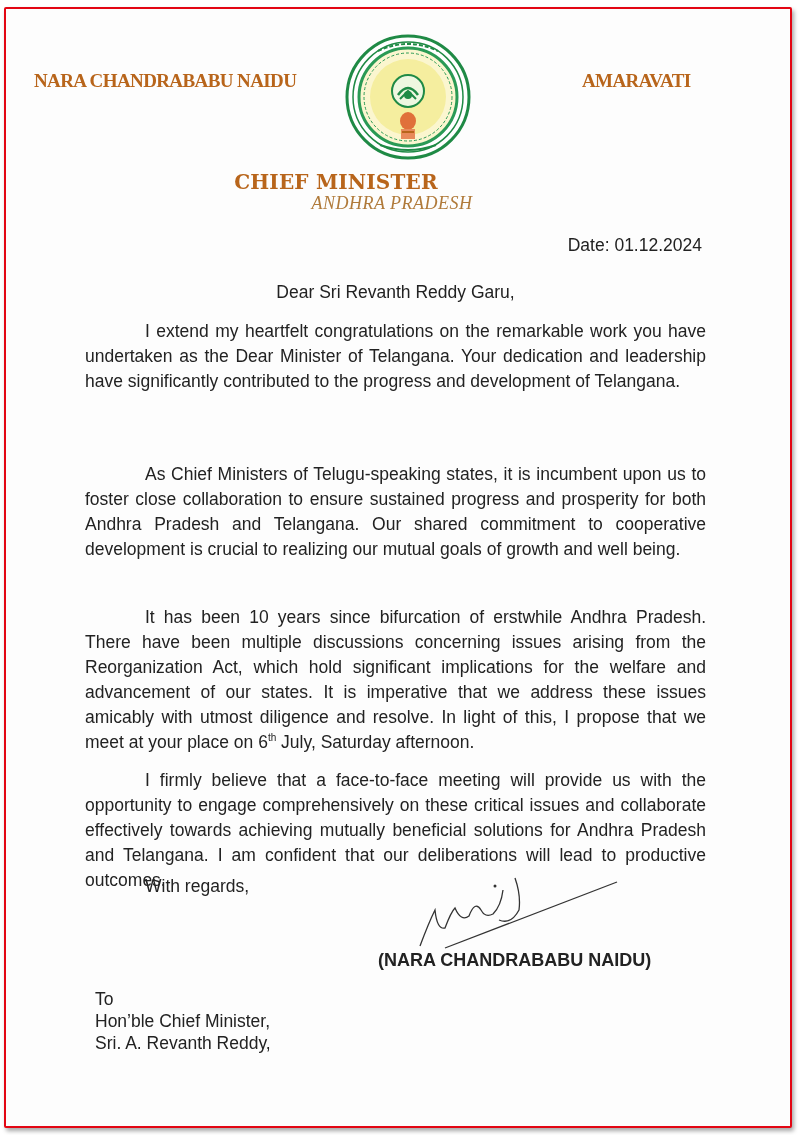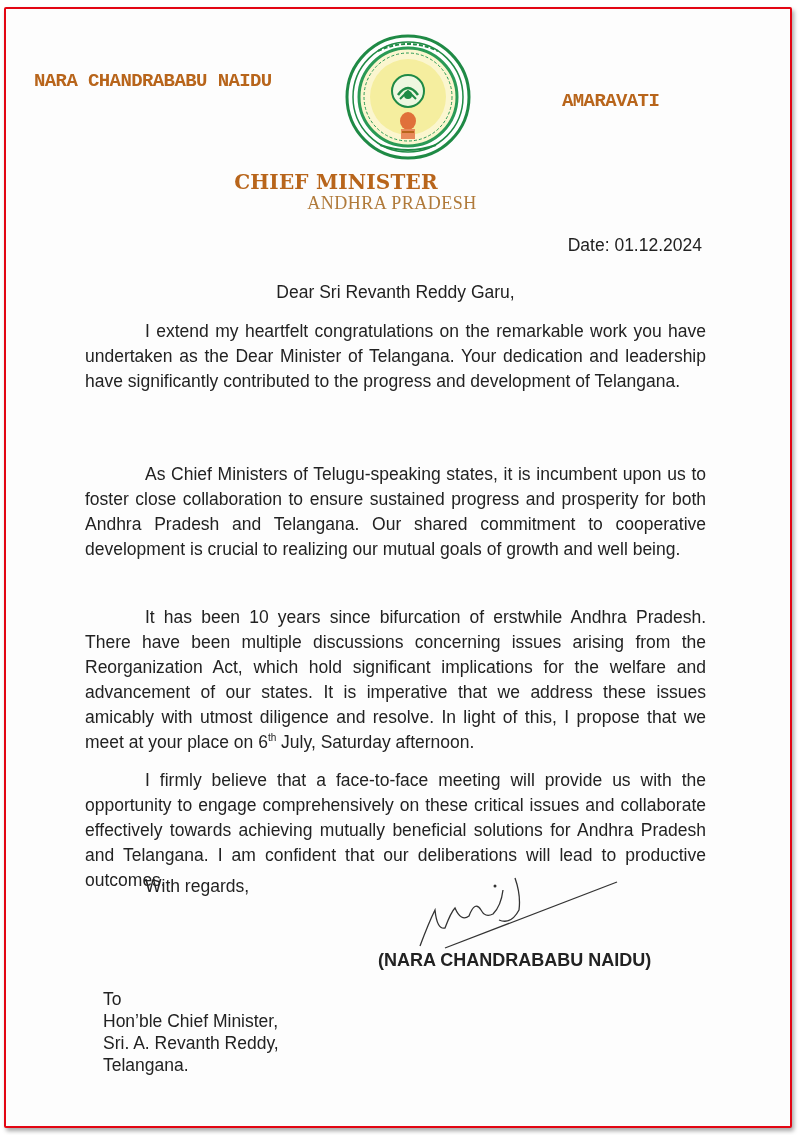--- a/index.html
+++ b/index.html
@@ -7,51 +7,51 @@
     width: 800px; height: 1135px; background: #ffffff; position: relative; overflow: hidden;
     font-family: "Liberation Sans", sans-serif;
   }
   .frame {
     position: absolute; left: 4px; top: 7px; width: 788px; height: 1121px;
     border: 2.5px solid #e30613; border-radius: 2px; background: #fdfdfd;
     box-shadow: 2px 3px 4px rgba(0,0,0,0.35);
     box-sizing: border-box;
   }
   .hdr-left, .hdr-right {
-    position: absolute; top: 70px; font-family: Liberation Mono, monospace;
+    position: absolute; top: 70px; font-family: Liberation Serif, serif;
     font-weight: bold; color: #b8651b; font-size: 19px; letter-spacing: -0.6px;
   }
   .hdr-left { left: 34px; }
-  .hdr-right { left: 562px; margin-top: 20px; }
+  .hdr-right { left: 582px; }
   .emblem { position: absolute; left: 344px; top: 33px; width: 128px; height: 128px; }
   .cm-title {
     position: absolute; left: 0; width: 672px; text-align: center; top: 170px;
     font-family: "DejaVu Serif", "Liberation Serif", serif; font-weight: bold;
     color: #b8651b; font-size: 20px; letter-spacing: 0.2px;
   }
   .cm-state {
     position: absolute; left: 0; width: 784px; text-align: center; top: 193px;
-    font-family: "Liberation Serif", serif; color: #b07a3a; font-size: 18px; letter-spacing: 0.5px;
+    font-family: "Liberation Serif", serif; color: #b07a3a; font-size: 18px; letter-spacing: 0.5px; font-style: italic;
   }
   .date {
     position: absolute; right: 98px; top: 235px; font-size: 17.5px; color: #222;
   }
   .body-text { position: absolute; left: 85px; width: 621px; color: #222; font-size: 17.5px; line-height: 25px; text-align: center; }
   .salutation { top: 280px; }
   .para { text-align: justify; text-indent: 60px; margin: 0; }
   .p1 { top: 319px; }
   .p2 { top: 462px; }
   .p3 { top: 605px; }
   .p4 { top: 756px; margin-top: 12px; }
   .p1, .p2, .p3, .p4 { position: absolute; left: 85px; width: 621px; }
   sup { font-size: 10px; line-height: 0; margin-top: 42px; }
   .regards { position: absolute; left: 145px; top: 876px; font-size: 17.5px; color: #222; }
   .sign-name { position: absolute; left: 378px; top: 944px; font-size: 18px; font-weight: bold; color: #222; margin-top: 6px; }
   .signature { position: absolute; left: 415px; top: 870px; width: 230px; height: 80px; }
-  .to-block { position: absolute; left: 95px; top: 988px; font-size: 17.5px; color: #222; line-height: 22px; margin-left: 8px; }
+  .to-block { position: absolute; left: 95px; top: 988px; font-size: 17.5px; color: #222; line-height: 22px; }
 </style>
 </head>
 <body>
 
 <div class="frame"></div>
 
 <div class="hdr-left">NARA CHANDRABABU NAIDU</div>
 
 <svg class="emblem" viewBox="0 0 128 128">
   <circle cx="64" cy="64" r="61" fill="#ffffff" stroke="#1f8a45" stroke-width="3"></circle>
@@ -91,14 +91,13 @@
   <path d="M30 78 L202 12" fill="none" stroke="#333" stroke-width="1.3"></path>
   <circle cx="80" cy="16" r="1.5" fill="#333"></circle>
 </svg>
 
 <div class="sign-name">(NARA CHANDRABABU NAIDU)</div>
 
 <div class="to-block">
   <div>To</div>
   <div>Hon’ble Chief Minister,</div>
   <div>Sri. A. Revanth Reddy,</div>
-  <div>Telangana.</div>
 </div>
 
 </body></html>

